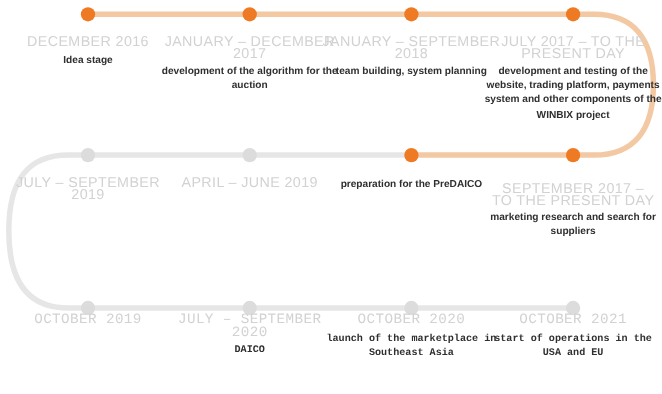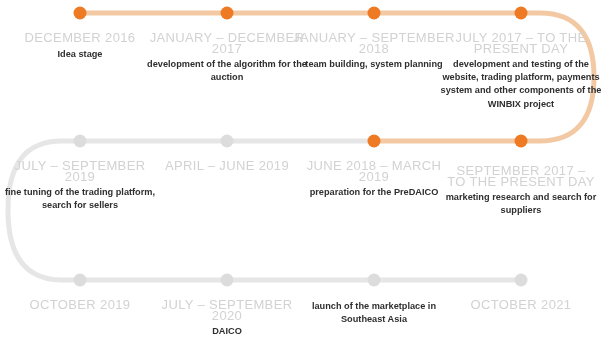--- a/index.html
+++ b/index.html
@@ -61,21 +61,21 @@
   }
 
   
   .col-0 { left: -1px; }
   .col-1 { left: 146px; }
   .col-2 { left: 293px; }
   .col-3 { left: 440px; }
 
   .row-0 { top: 33px; }
   .row-1 { top: 161px; }
-  .row-2 { top: 300px; }
+  .row-2 { top: 286px; font-family: Liberation Mono, monospace; }
 
   
   .row-1.col-3 { top: 166px; }
 </style>
 </head>
 <body>
 
 <div id="roadmap">
 
   <svg class="track-layer" viewBox="0 0 602 358" width="602" height="358" xmlns="http://www.w3.org/2000/svg">
@@ -123,48 +123,48 @@
     <p class="desc">team building, system planning</p>
   </div>
 
   <div class="milestone row-0 col-3">
     <p class="date">JULY 2017 – TO THE PRESENT DAY</p>
     <p class="desc">development and testing of the website, trading platform, payments system and other components of the WINBIX project</p>
   </div>
 
   <div class="milestone row-1 col-0">
     <p class="date">JULY – SEPTEMBER 2019</p>
-    <p class="desc">fine tuning of the trading platform, search for sellers</p>
   </div>
 
   <div class="milestone row-1 col-1">
     <p class="date">APRIL – JUNE 2019</p>
   </div>
 
   <div class="milestone row-1 col-2">
-    <p class="date">JUNE 2018 – MARCH 2019</p>
     <p class="desc">preparation for the PreDAICO</p>
   </div>
 
   <div class="milestone row-1 col-3">
     <p class="date">SEPTEMBER 2017 –
 TO THE PRESENT DAY</p>
     <p class="desc">marketing research and search for suppliers</p>
   </div>
 
   <div class="milestone row-2 col-0">
     <p class="date">OCTOBER 2019</p>
   </div>
 
   <div class="milestone row-2 col-1">
     <p class="date">JULY – SEPTEMBER 2020</p>
     <p class="desc">DAICO</p>
   </div>
 
   <div class="milestone row-2 col-2">
+    <p class="date">OCTOBER 2020</p>
     <p class="desc">launch of the marketplace in Southeast Asia</p>
   </div>
 
   <div class="milestone row-2 col-3">
     <p class="date">OCTOBER 2021</p>
+    <p class="desc">start of operations in the USA and EU</p>
   </div>
 
 </div>
 
 </body></html>

